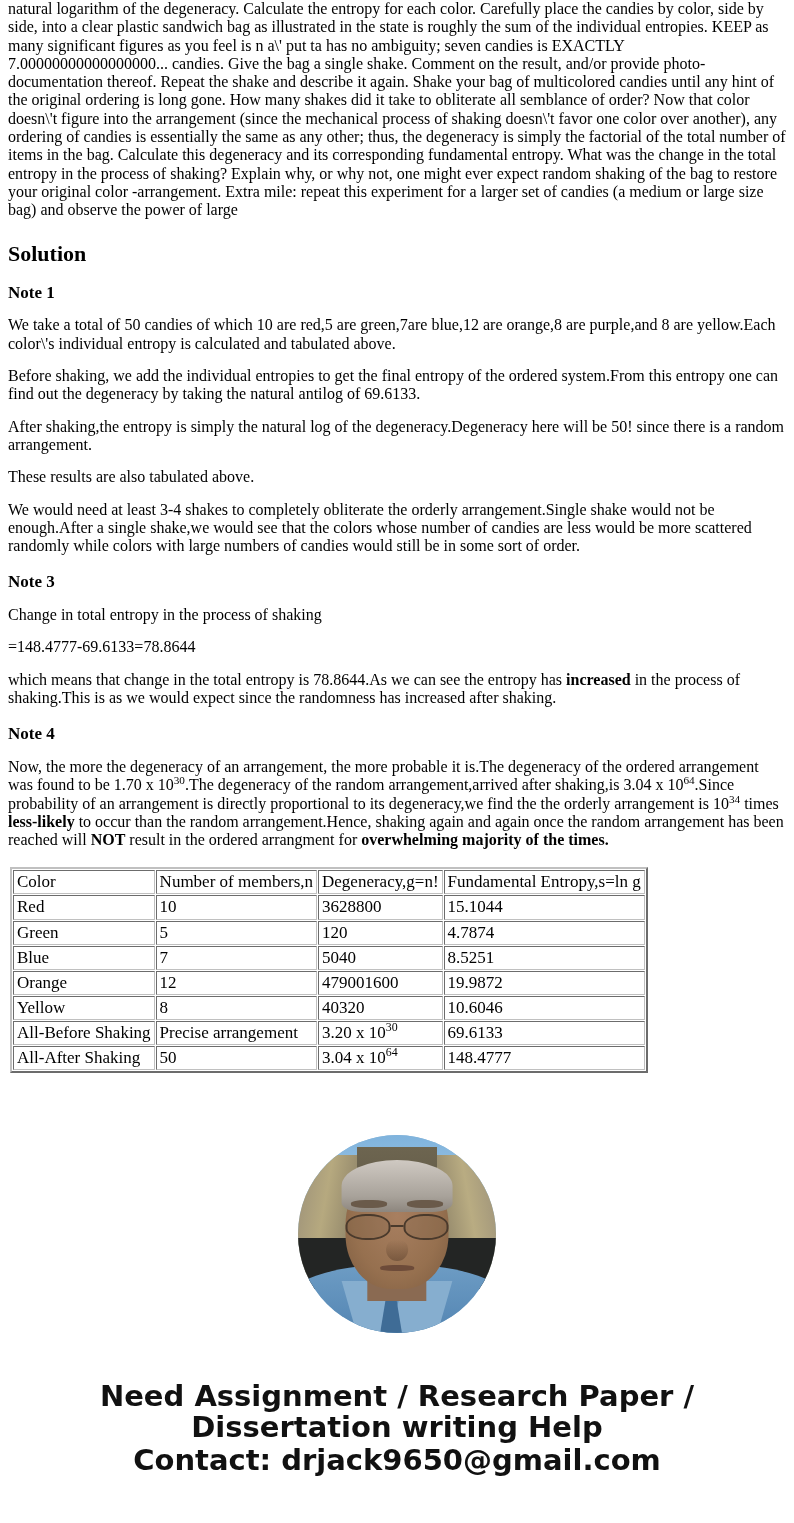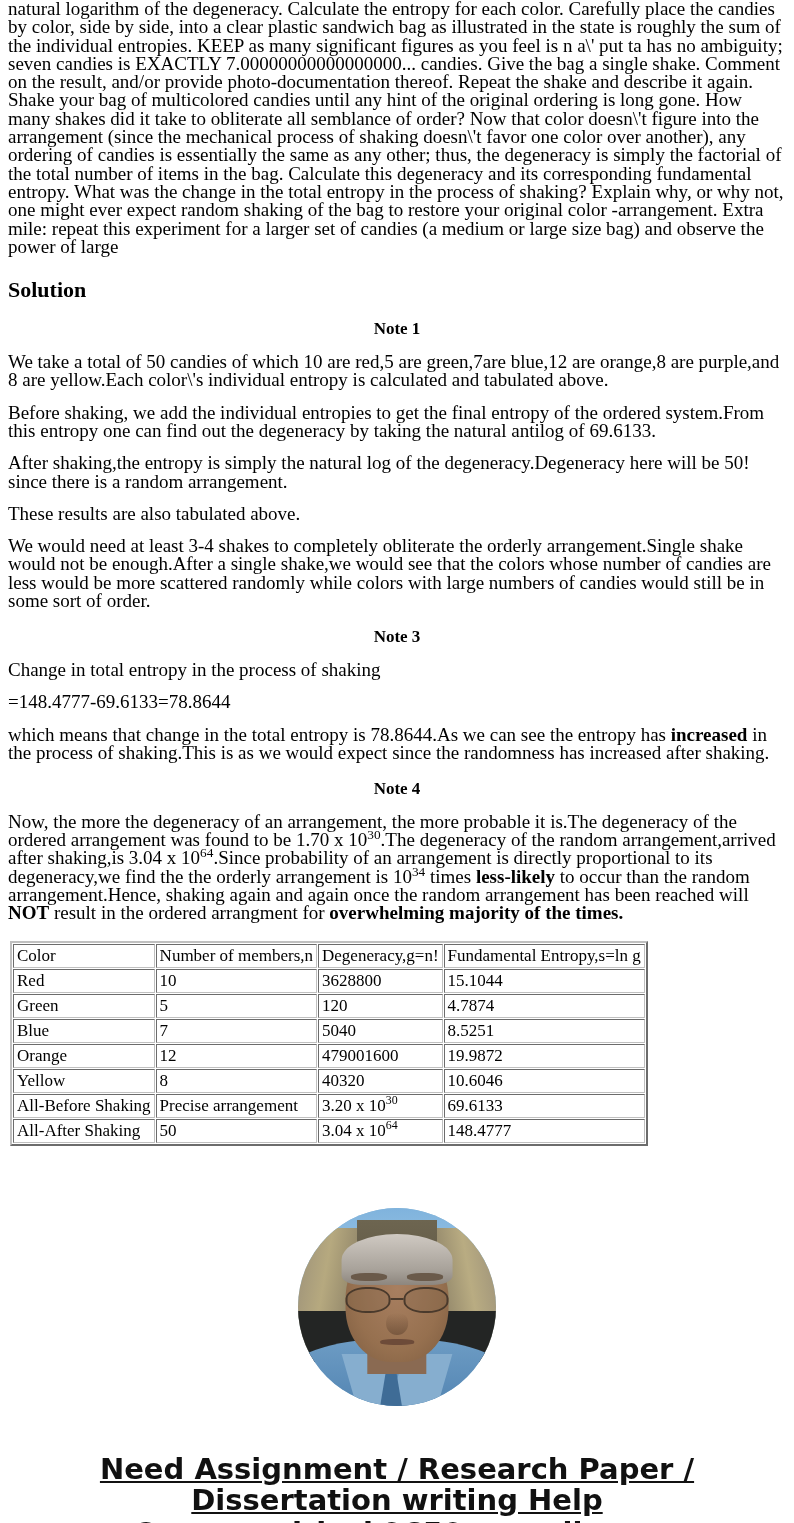--- a/index.html
+++ b/index.html
@@ -14,21 +14,21 @@
     color: #000000;
     -webkit-font-smoothing: none;
   }
   .page {
     width: 794px;
     box-sizing: border-box;
     padding: 0;
     position: relative;
   }
   p.body-text {
-    font-size: 19px;
+    font-size: 16px;
     line-height: 18.3px;
     margin: 0 0 14px 0;
     text-align: left;
     padding: 0 8px 0 8px;
   }
   p.body-text.first {
     margin-top: 0;
   }
   h2.section-heading {
     font-family: "Liberation Serif", "DejaVu Serif", serif;
@@ -38,21 +38,20 @@
     padding: 0 8px;
     line-height: 1.1;
   }
   h3.note-heading {
     font-family: "Liberation Serif", "DejaVu Serif", serif;
     font-size: 17px;
     font-weight: bold;
     margin: 18px 0 14px 0;
     padding: 0 8px;
     line-height: 1.1;
-    text-align: center;
   }
   sup {
     font-size: 0.7em;
     vertical-align: super;
     line-height: 0;
   }
   b, strong { font-weight: bold; }
 
   
   table.entropy-table {
@@ -186,21 +185,21 @@
 
   
   .promo {
     margin-top: 48px;
     text-align: center;
     font-family: "DejaVu Sans", "Liberation Sans", sans-serif;
     font-weight: bold;
     color: #111111;
     line-height: 1.07;
   }
-  .promo .l1 { font-size: 29px; display: block; padding: 0 14px; text-decoration: underline; }
+  .promo .l1 { font-size: 29px; display: block; padding: 0 14px; }
   .promo .l2 { font-size: 29px; display: block; margin-top: 2px; }
 </style>
 </head>
 <body>
 
 <div class="page">
 
   <p class="body-text first">natural logarithm of the degeneracy. Calculate the entropy for each color. Carefully place the candies by color, side by side, into a clear plastic sandwich bag as illustrated in the state is roughly the sum of the individual entropies. KEEP as many significant figures as you feel is n a\' put ta has no ambiguity; seven candies is EXACTLY 7.00000000000000000... candies. Give the bag a single shake. Comment on the result, and/or provide photo-documentation thereof. Repeat the shake and describe it again. Shake your bag of multicolored candies until any hint of the original ordering is long gone. How many shakes did it take to obliterate all semblance of order? Now that color doesn\'t figure into the arrangement (since the mechanical process of shaking doesn\'t favor one color over another), any ordering of candies is essentially the same as any other; thus, the degeneracy is simply the factorial of the total number of items in the bag. Calculate this degeneracy and its corresponding fundamental entropy. What was the change in the total entropy in the process of shaking? Explain why, or why not, one might ever expect random shaking of the bag to restore your original color -arrangement. Extra mile: repeat this experiment for a larger set of candies (a medium or large size bag) and observe the power of large</p>
 
   <h2 class="section-heading">Solution</h2>

